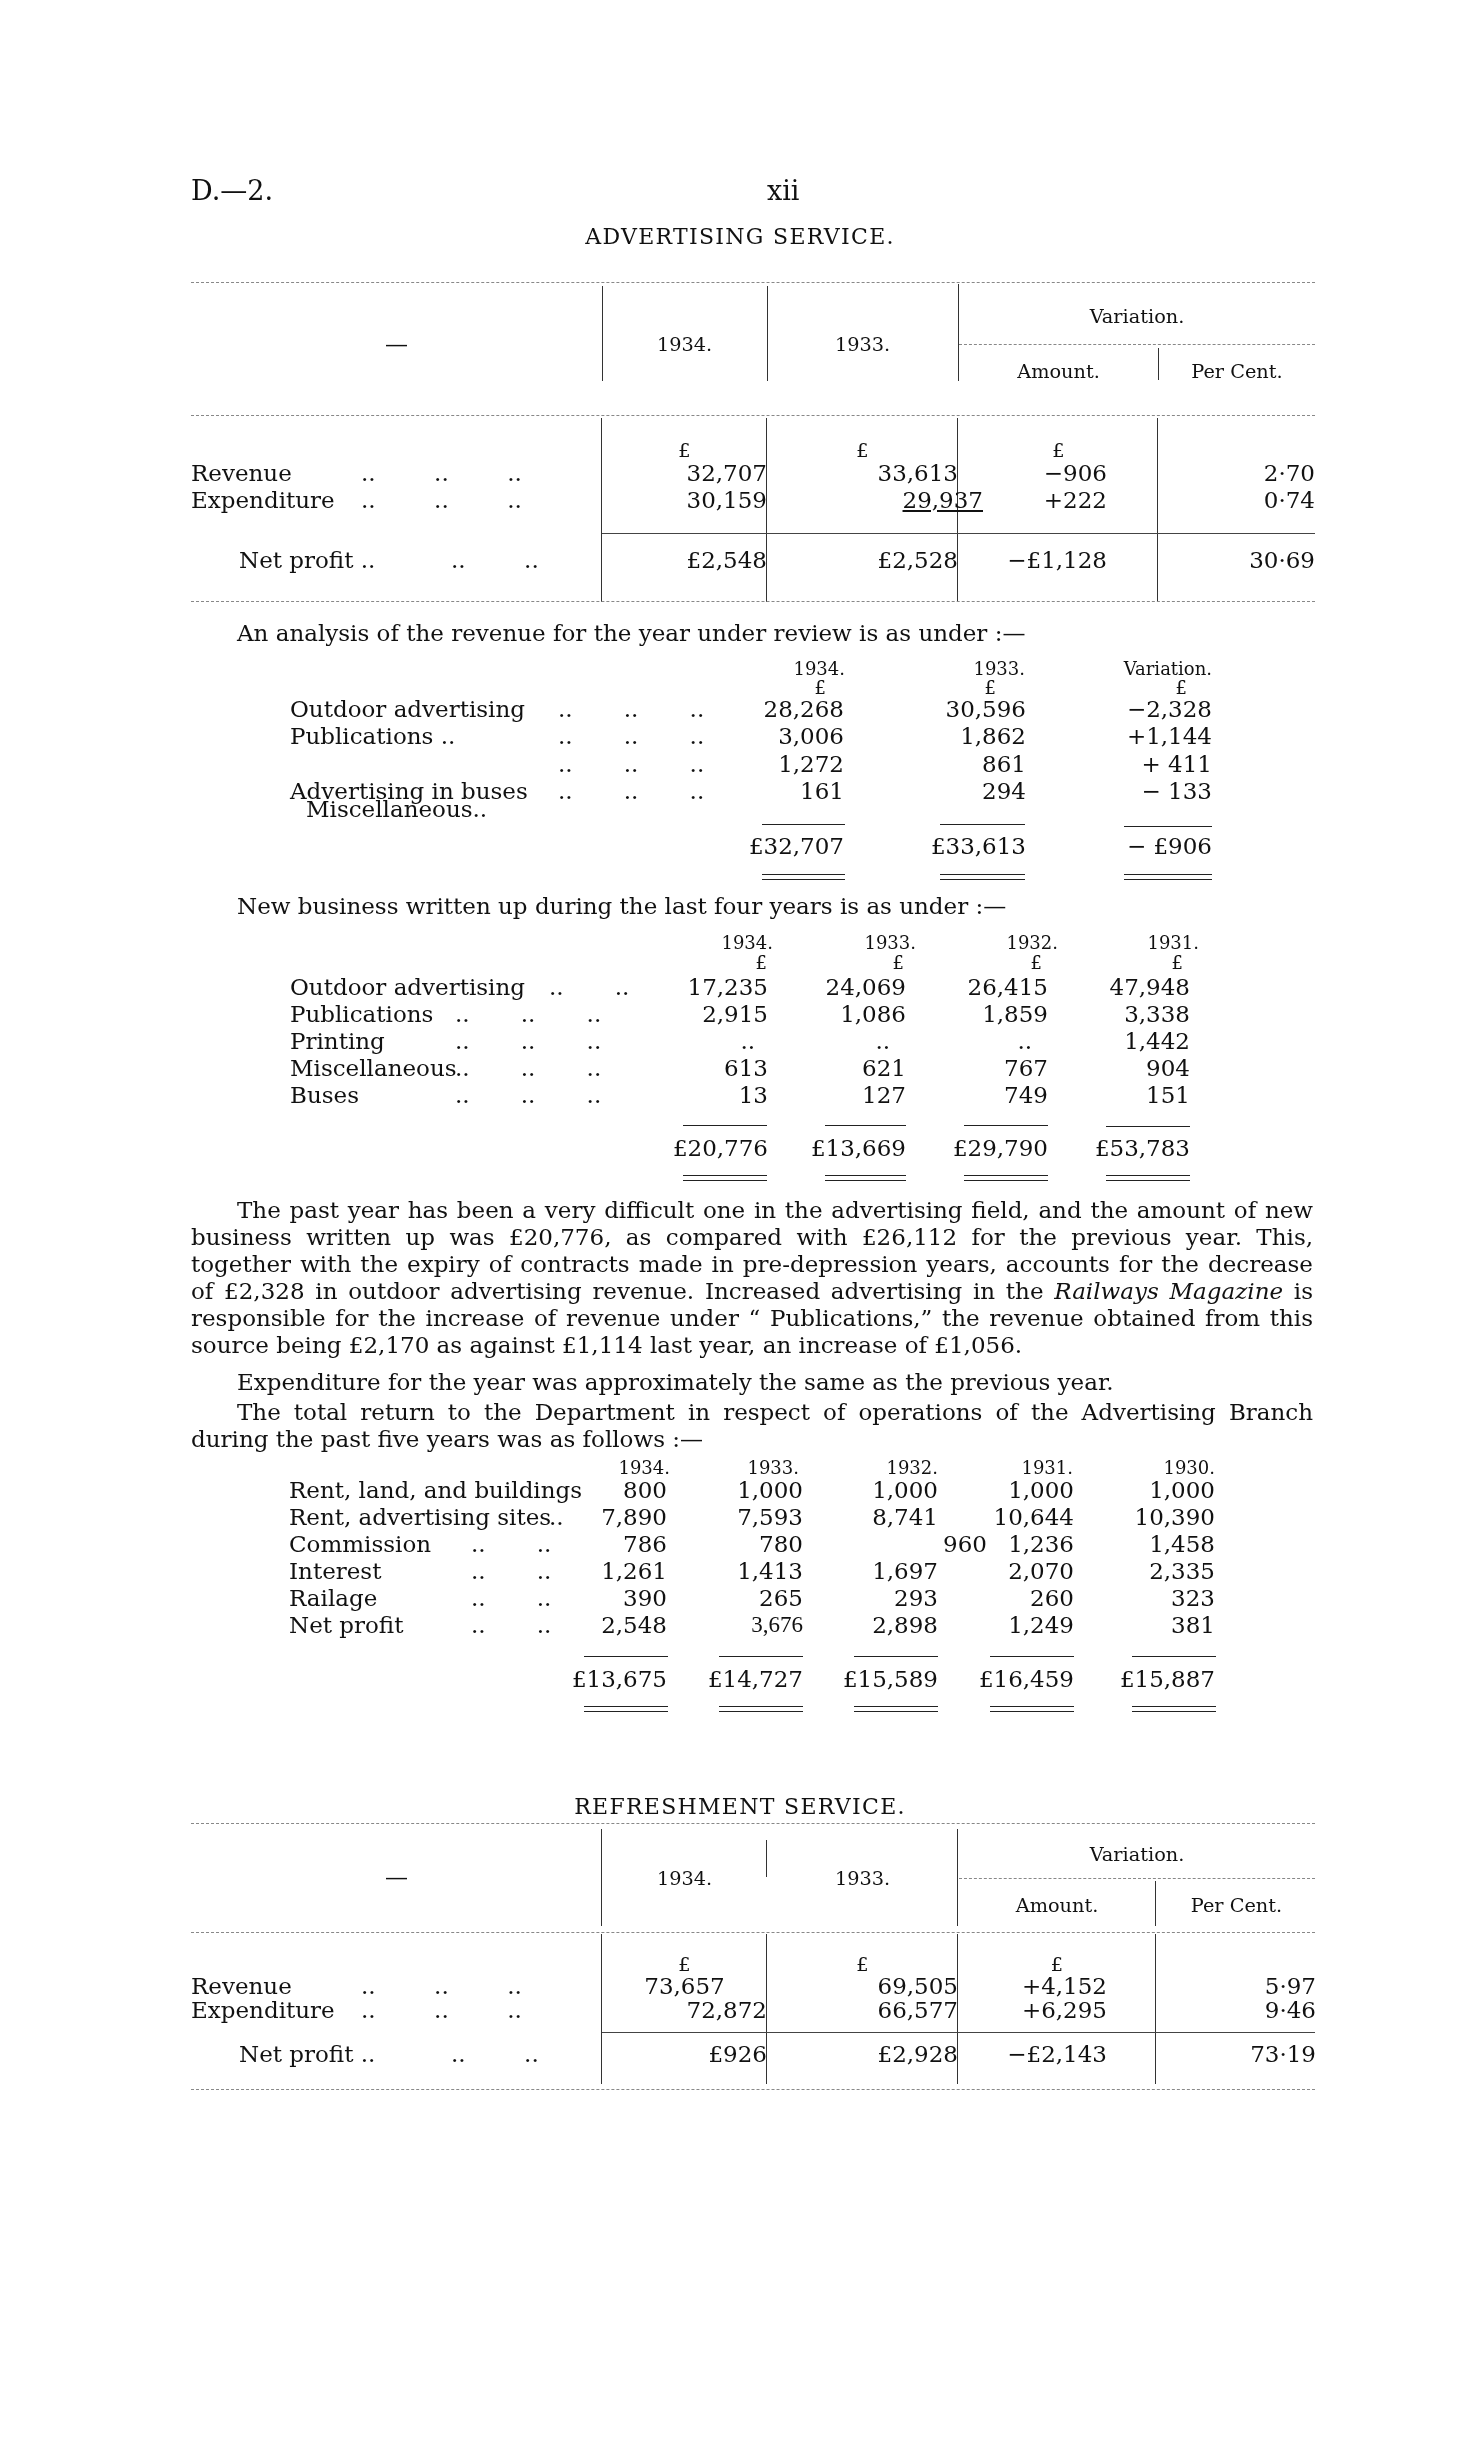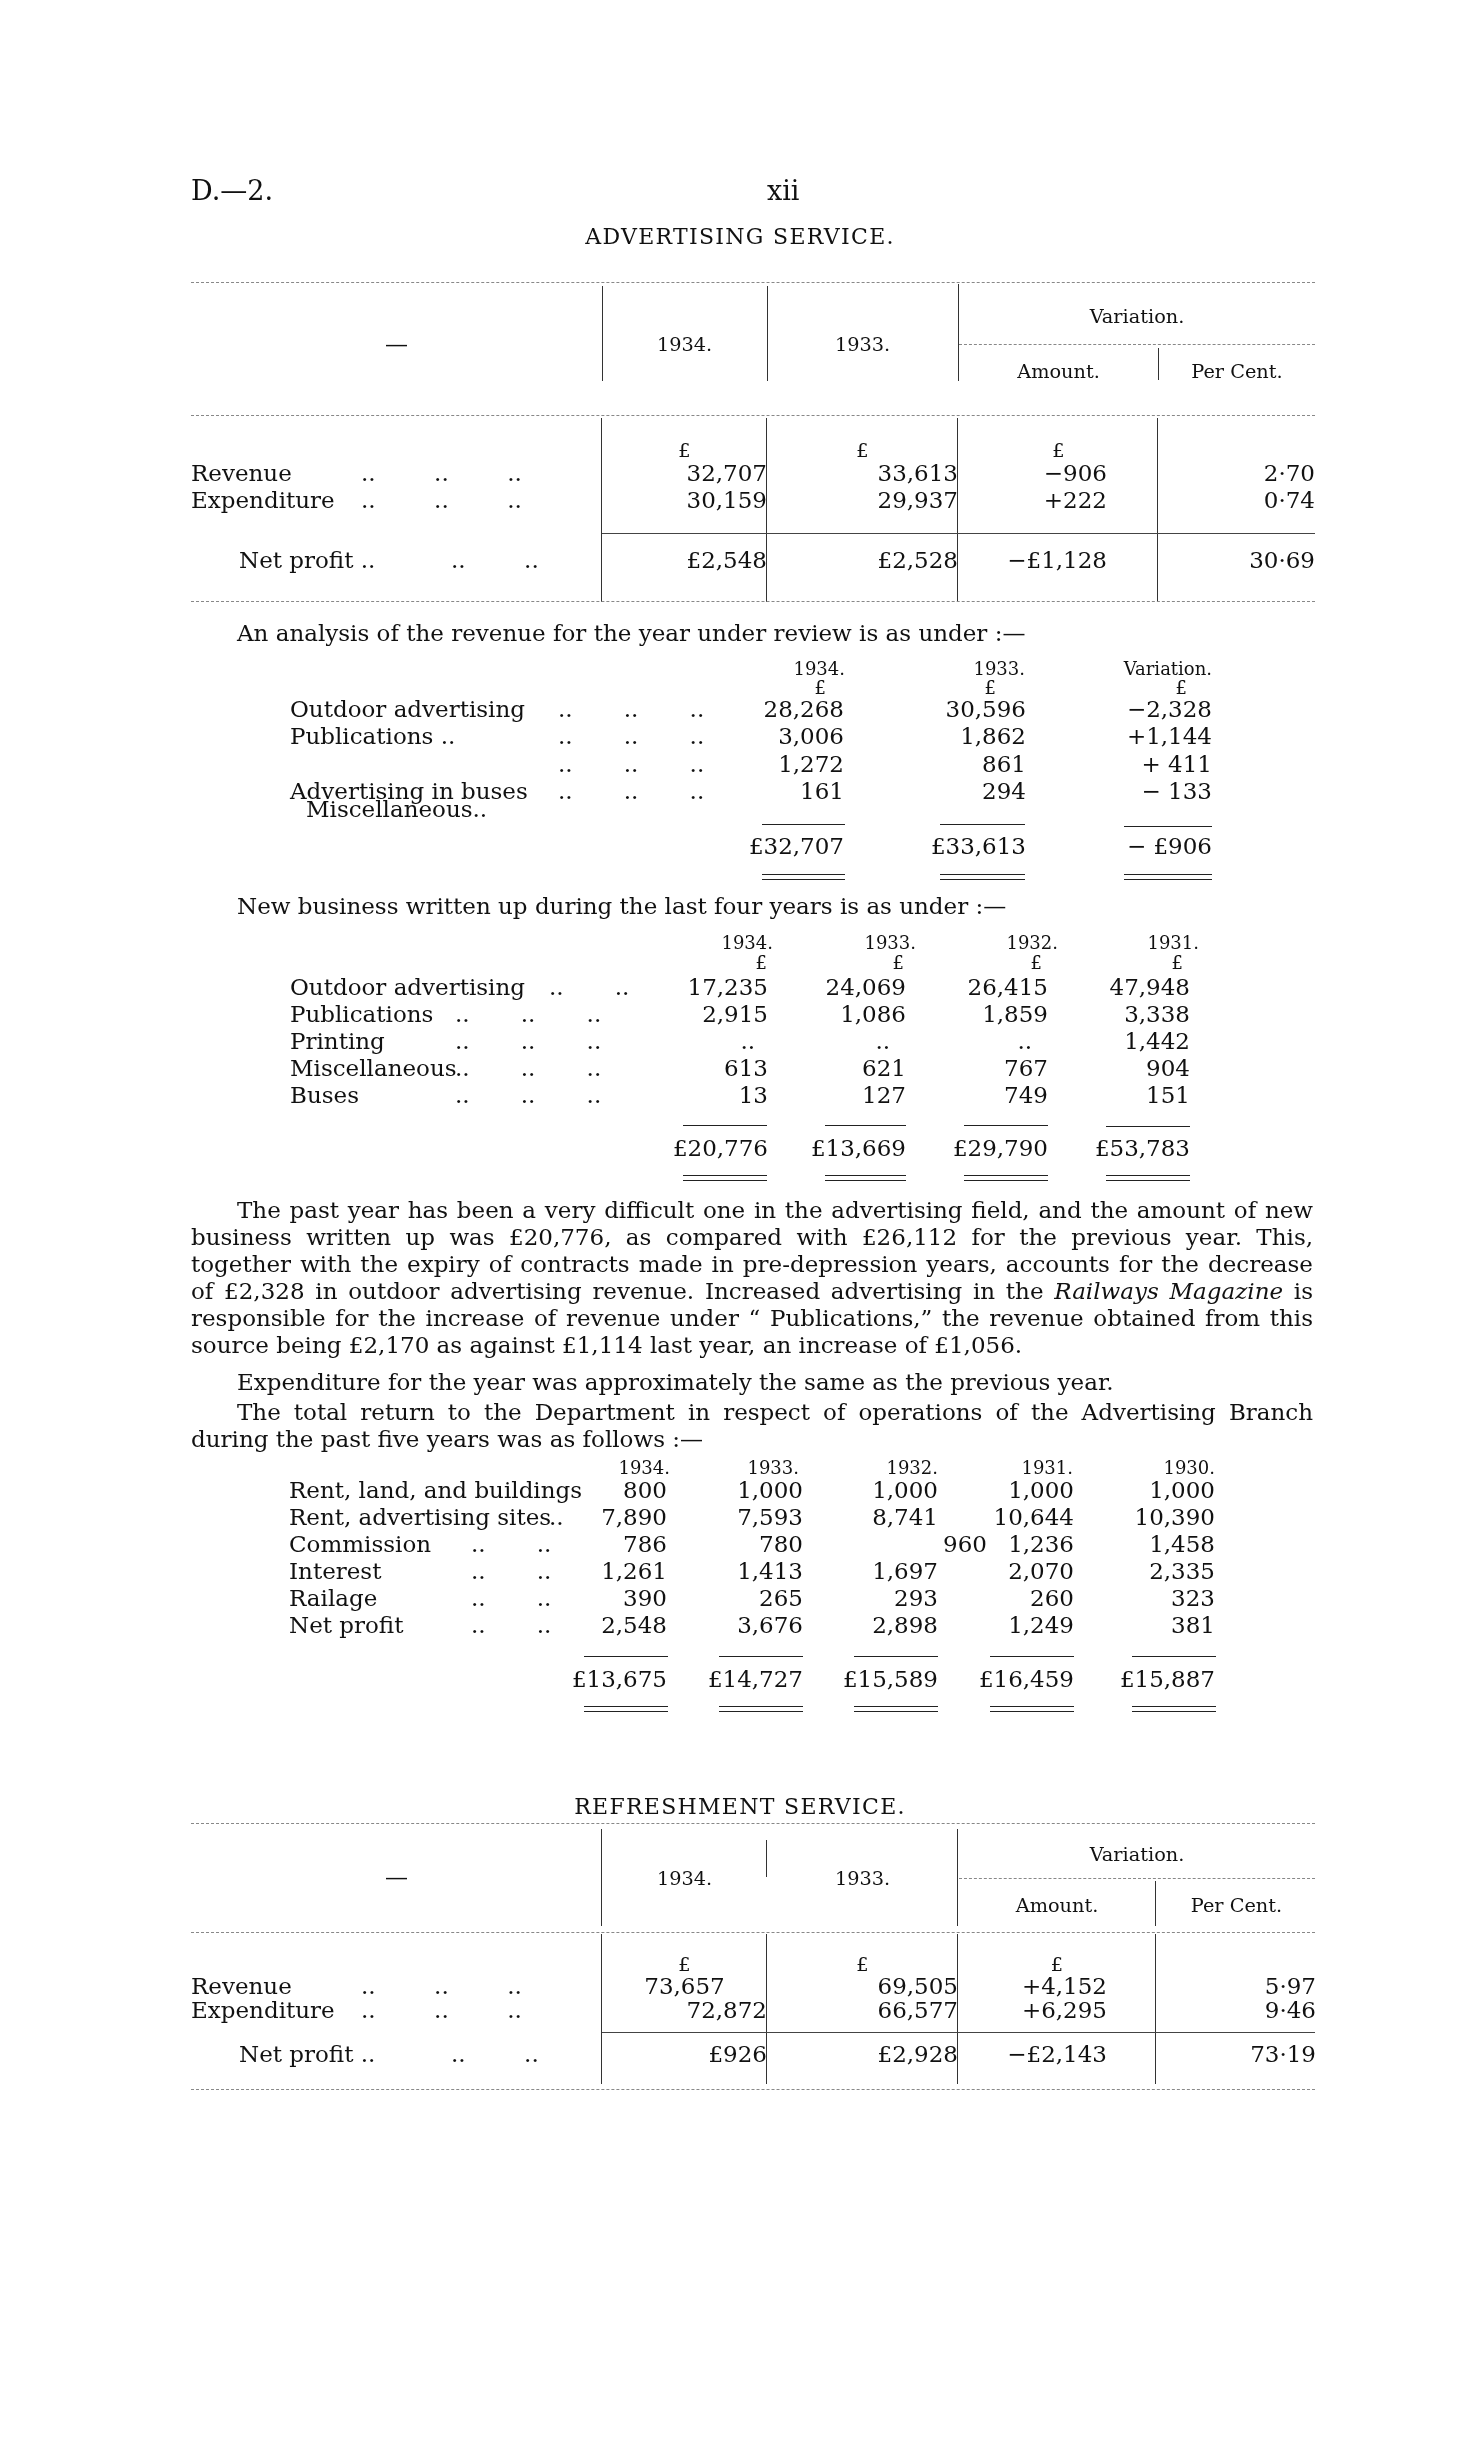--- a/index.html
+++ b/index.html
@@ -61,21 +61,21 @@
     <div class="label" style="left:361px;">..        ..        ..</div>
     <div class="num c" style="left:602px; width:165px;">32,707</div>
     <div class="num c" style="left:767px; width:191px;">33,613</div>
     <div class="num" style="left:959px; width:148px;">−906</div>
     <div class="num c" style="left:1159px; width:156px;">2·70</div>
   </div>
   <div class="row" style="top:487px; left:0; width:1480px;">
     <div class="label" style="left:191px;">Expenditure</div>
     <div class="label" style="left:361px;">..        ..        ..</div>
     <div class="num c" style="left:602px; width:165px;">30,159</div>
-    <div class="num c" style="left:767px; width:191px;">29,937</div>
+    <div class="num c" style="left:792px; width:191px;text-decoration:underline;">29,937</div>
     <div class="num" style="left:959px; width:148px;">+222</div>
     <div class="num c" style="left:1159px; width:156px;">0·74</div>
   </div>
 
   <div class="hl" style="left:602px; width:713px; top:533px;"></div>
   <div class="row" style="top:547px; left:0; width:1480px;">
     <div class="label" style="left:239px;">Net profit ..</div>
     <div class="label" style="left:451px;">..        ..</div>
     <div class="num c" style="left:602px; width:165px;">£2,548</div>
     <div class="num c" style="left:767px; width:191px;">£2,528</div>
@@ -254,21 +254,21 @@
     <div class="num" style="left:567px; width:100px;">390</div>
     <div class="num" style="left:703px; width:100px;">265</div>
     <div class="num" style="left:838px; width:100px;">293</div>
     <div class="num" style="left:974px; width:100px;">260</div>
     <div class="num" style="left:1115px; width:100px;">323</div>
   </div>
   <div class="row" style="top:1612px; left:0; width:1480px;">
     <div class="label" style="left:289px;">Net profit</div>
     <div class="label" style="left:471px;">..       ..</div>
     <div class="num" style="left:567px; width:100px;">2,548</div>
-    <div class="num" style="left:703px; width:100px;">3,676</div>
+    <div class="num" style="left:703px; width:100px;font-family:Liberation Serif, serif;">3,676</div>
     <div class="num" style="left:838px; width:100px;">2,898</div>
     <div class="num" style="left:974px; width:100px;">1,249</div>
     <div class="num" style="left:1115px; width:100px;">381</div>
   </div>
 
   <div class="sum" style="left:584px; width:84px; top:1656px;"></div>
   <div class="sum" style="left:719px; width:84px; top:1656px;"></div>
   <div class="sum" style="left:854px; width:84px; top:1656px;"></div>
   <div class="sum" style="left:990px; width:84px; top:1656px;"></div>
   <div class="sum" style="left:1132px; width:84px; top:1656px;"></div>

